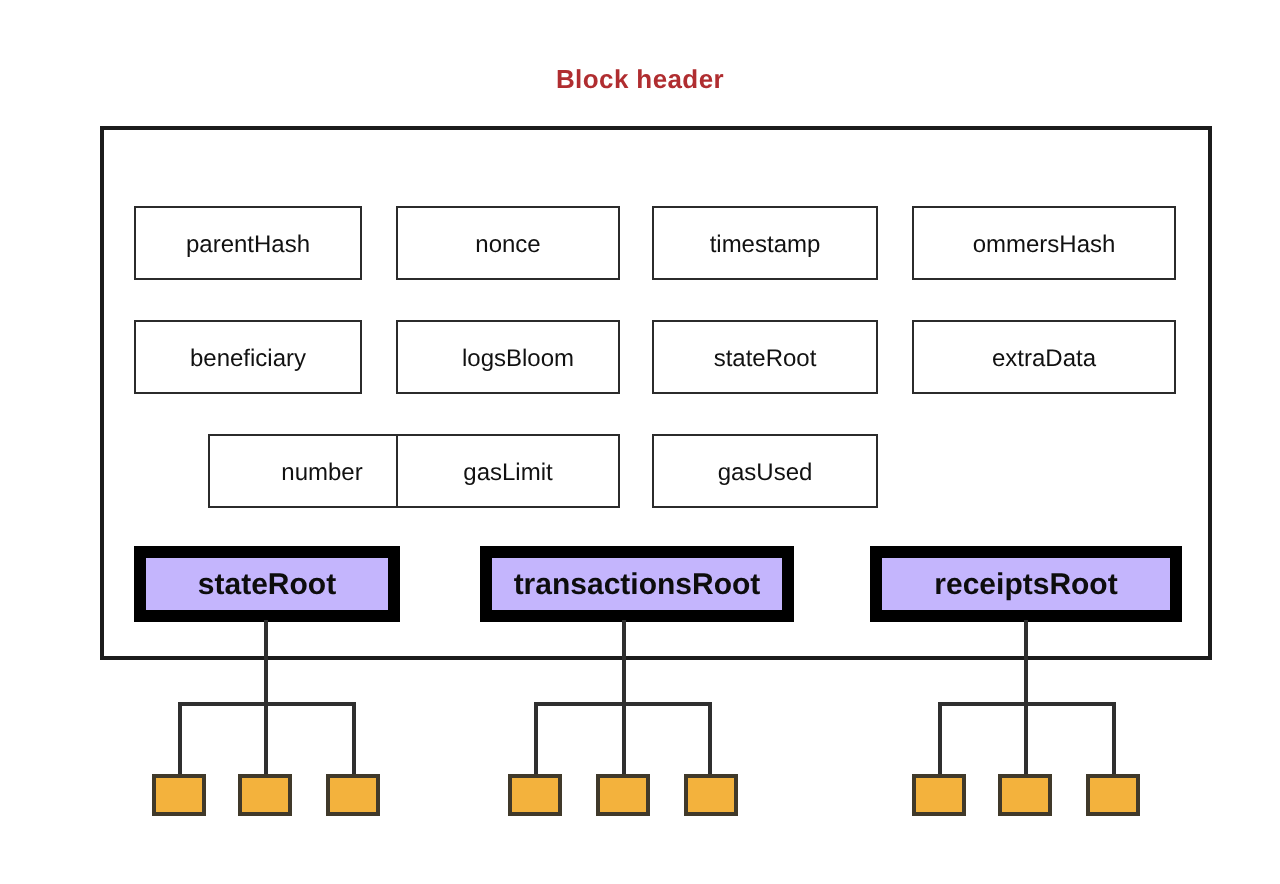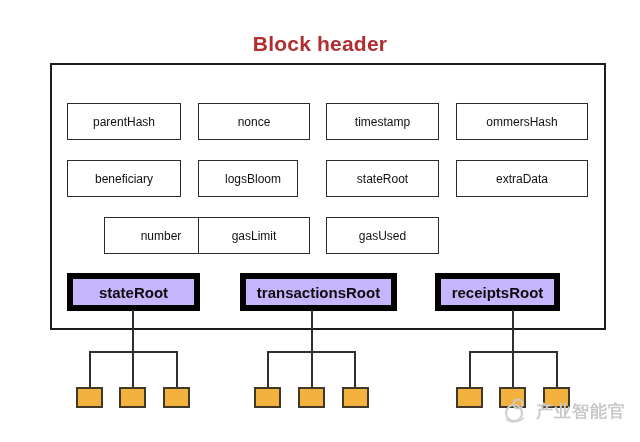--- a/index.html
+++ b/index.html
@@ -2,21 +2,21 @@
 <html><head>
 <meta charset="utf-8">
 <style>
   html,body { margin:0; padding:0; background:#ffffff; }
   #canvas {
     position:relative; width:640px; height:442px; background:#ffffff;
     font-family:"Liberation Sans", sans-serif; overflow:hidden;
   }
   .title {
     position:absolute; left:0; top:32px; width:100%;
-    text-align:center; font-size:21px; font-weight:bold;
+    text-align:center; font-size:13px; font-weight:bold;
     color:#b02d30; letter-spacing:0.2px;
   }
   .outer-rect {
     position:absolute; left:50px; top:63px; width:556px; height:267px;
     border:2px solid #1c1c1c; box-sizing:border-box; background:#ffffff;
   }
   .fbox {
     position:absolute; height:37px; background:#ffffff;
     border:1.5px solid #2b2b2b; box-sizing:border-box;
     display:flex; align-items:center; justify-content:center;
@@ -61,21 +61,21 @@
   <div class="fbox" style="left:326px;top:103px;width:113px;">
     <span>timestamp</span>
   </div>
   <div class="fbox" style="left:456px;top:103px;width:132px;text-align:right;">
     <span>ommersHash</span>
   </div>
 
   <div class="fbox" style="left:67px;top:160px;width:114px;">
     <span>beneficiary</span>
   </div>
-  <div class="fbox" style="left:198px;top:160px;width:100px;padding-left:10px;">
+  <div class="fbox" style="left:198px;top:160px;width:112px;padding-left:10px;">
     <span>logsBloom</span>
   </div>
   <div class="fbox" style="left:326px;top:160px;width:113px;">
     <span>stateRoot</span>
   </div>
   <div class="fbox" style="left:456px;top:160px;width:132px;">
     <span>extraData</span>
   </div>
 
   <div class="fbox" style="left:67px;top:217px;width:114px;margin-left:37px;">
@@ -87,21 +87,21 @@
   <div class="fbox" style="left:326px;top:217px;width:113px;">
     <span>gasUsed</span>
   </div>
 
   <div class="root" style="left:67px;width:133px;">
     <span>stateRoot</span>
   </div>
   <div class="root" style="left:240px;width:157px;">
     <span>transactionsRoot</span>
   </div>
-  <div class="root" style="left:435px;width:125px;">
+  <div class="root" style="left:435px;width:156px;">
     <span>receiptsRoot</span>
   </div>
 
   <div>
     <div class="line v" style="left:132px;top:310px;height:42px;"></div>
     <div class="line h" style="left:89px;top:351px;width:89px;"></div>
     <div class="line v" style="left:89px;top:351px;height:37px;"></div>
     <div class="line v" style="left:132px;top:351px;height:37px;"></div>
     <div class="line v" style="left:176px;top:351px;height:37px;"></div>
     <div class="leaf" style="left:76px;"></div>
@@ -124,24 +124,14 @@
     <div class="line v" style="left:512px;top:310px;height:42px;"></div>
     <div class="line h" style="left:469px;top:351px;width:89px;"></div>
     <div class="line v" style="left:469px;top:351px;height:37px;"></div>
     <div class="line v" style="left:512px;top:351px;height:37px;"></div>
     <div class="line v" style="left:556px;top:351px;height:37px;"></div>
     <div class="leaf" style="left:456px;"></div>
     <div class="leaf" style="left:499px;"></div>
     <div class="leaf" style="left:543px;"></div>
   </div>
 
-  <div class="watermark">
-    <span>
-      <svg width="30" height="28" viewBox="0 0 30 28">
-        <circle cx="13" cy="16" r="8" fill="none" stroke="#cdcdcd" stroke-width="2"></circle>
-        <circle cx="17" cy="7" r="4.5" fill="none" stroke="#cdcdcd" stroke-width="2"></circle>
-        <path d="M5 22 q8 6 18 -1" fill="none" stroke="#d4d4d4" stroke-width="2"></path>
-      </svg>
-    </span>
-    <span>产业智能官</span>
-  </div>
 
 </div>
 
 </body></html>

